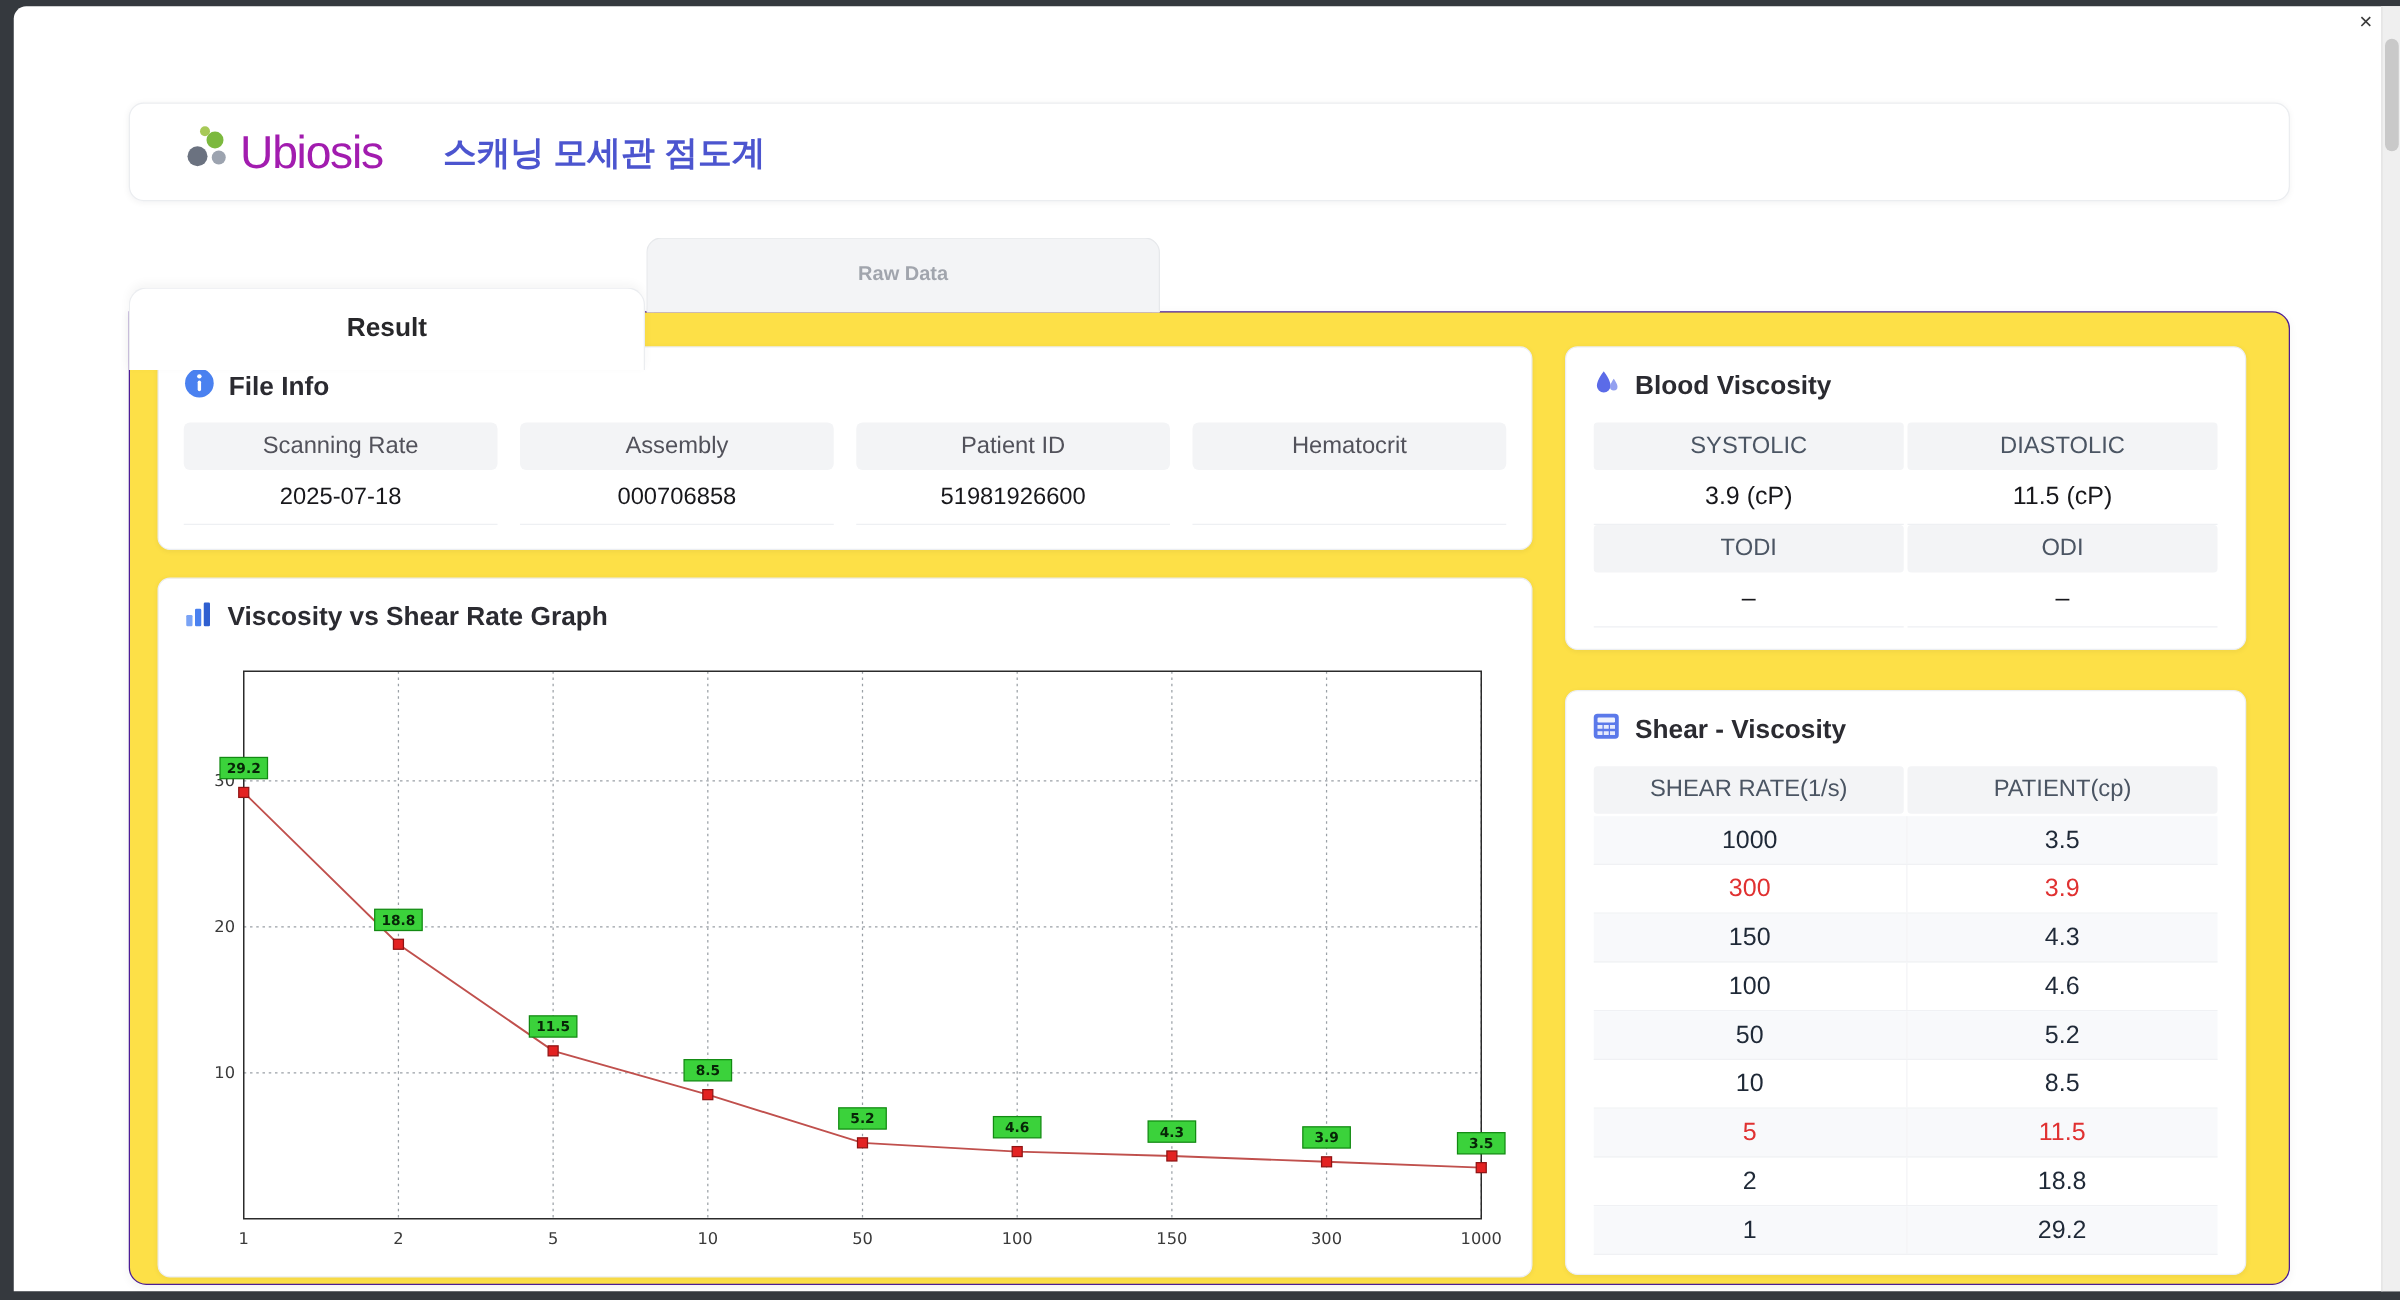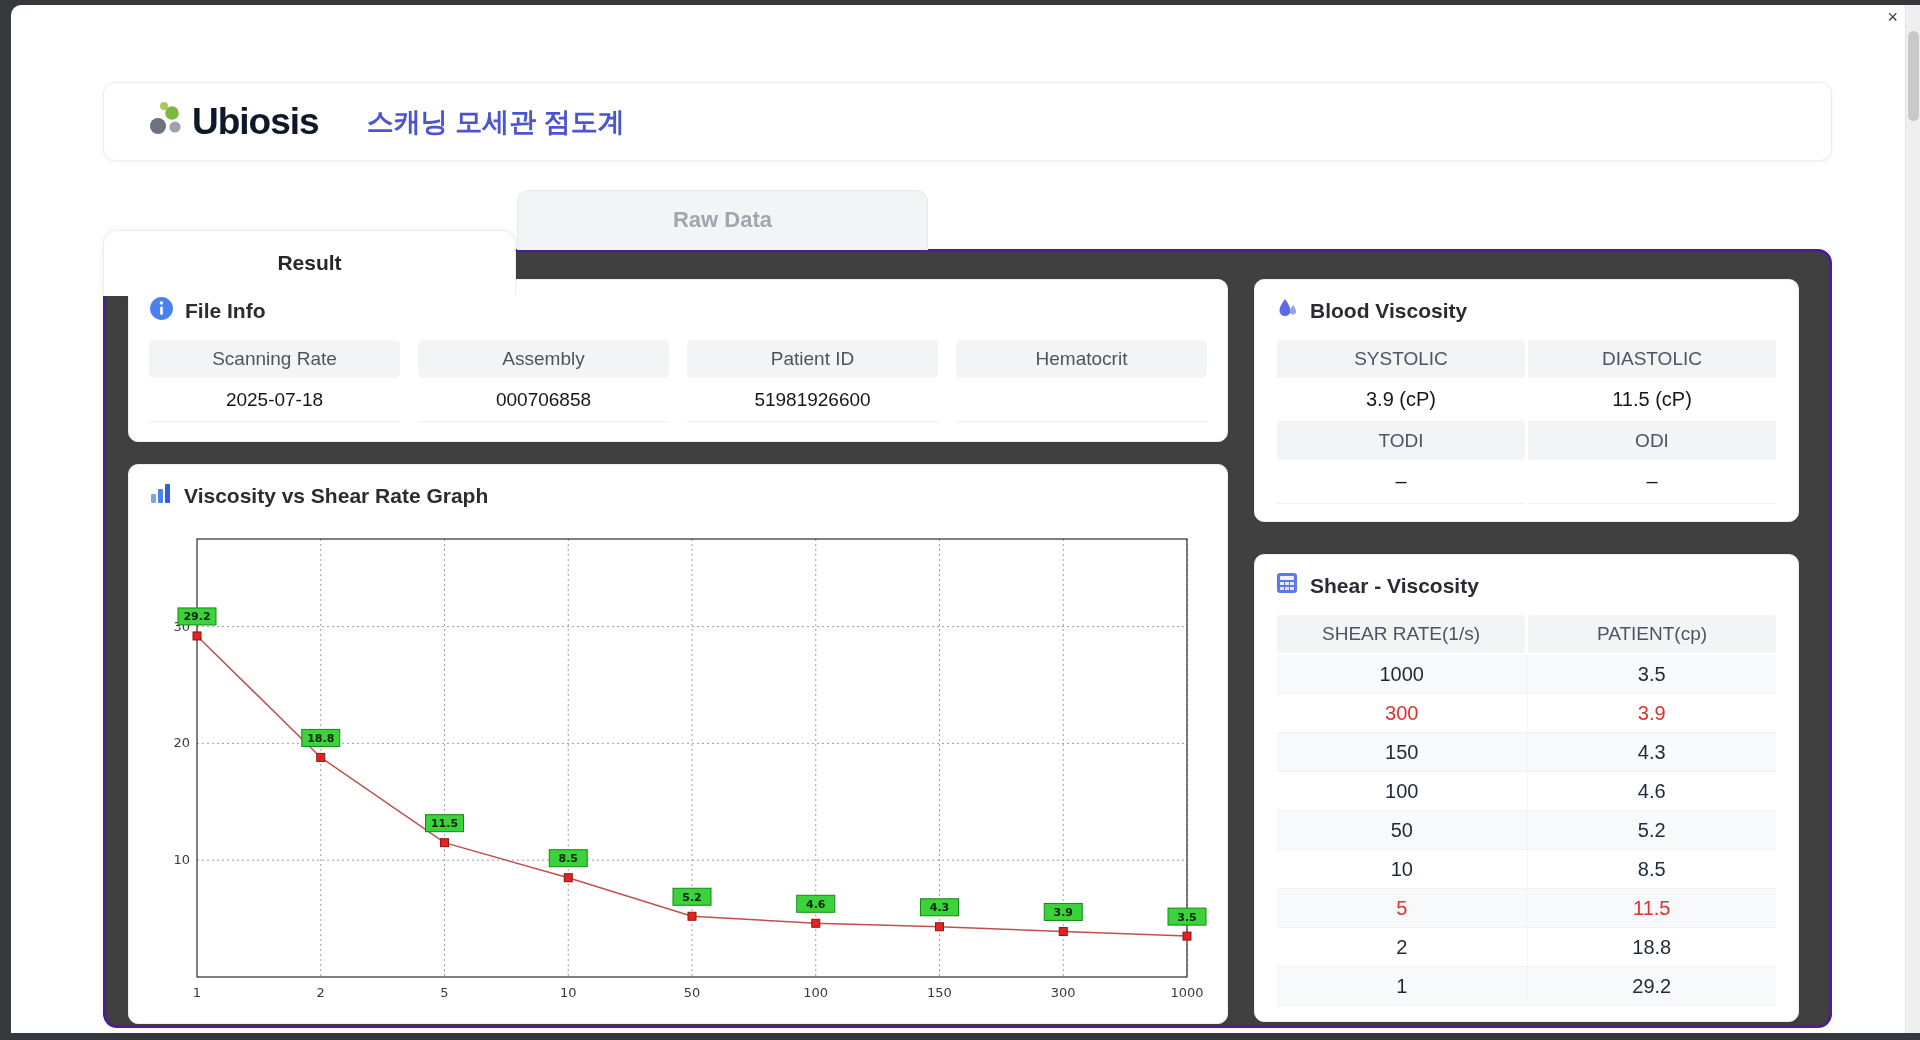--- a/index.html
+++ b/index.html
@@ -16,36 +16,36 @@
                background:#efefef; border-left:1px solid #e2e2e2; z-index:10; }
   .scrollbar .thumb { position:absolute; top:26px; left:2px; width:11px; height:90px;
                background:#c9c9c9; border-radius:6px; }
 
   
   .header-card { position:absolute; left:92px; top:77px; width:1729px; height:79px;
                  background:#fff; border:1px solid #ebedf0; border-radius:12px;
                  box-shadow:0 1px 5px rgba(20,20,40,.05);
                  display:flex; align-items:center; padding-left:42px; gap:48px; }
   .logo { display:flex; align-items:center; gap:6px; }
-  .logo-text { font-size:37px; font-weight:700; color:#0f172a; letter-spacing:-1px; }
+  .logo-text { font-size:37px; font-weight:400; color:#a21caf; letter-spacing:-1px; }
   .app-title { font-size:27px; font-weight:bold; color:#4c55cf; }
 
   
   .tab { position:absolute; text-align:center; cursor:pointer; z-index:5; }
   .tab-result { left:92px; top:181px; width:413px; height:66px; line-height:64px;
                 background:#fff; border:1px solid #ebedf0; border-bottom:none;
                 border-radius:14px 14px 0 0; font-size:21px; font-weight:bold; color:#27272a;
                 box-shadow:0 -3px 8px rgba(0,0,0,.04);margin-top:44px; }
   .tab-raw { left:506px; top:185px; width:411px; height:60px; line-height:58px;
              background:#f3f4f6; border:1px solid #e6e8eb; border-bottom:none;
-             border-radius:12px 12px 0 0; font-size:22px; font-weight:600; color:#a1a5ad; }
+             border-radius:12px 12px 0 0; font-size:16px; font-weight:600; color:#a1a5ad; }
 
   
   .main-card { position:absolute; left:92px; top:244px; width:1729px; height:779px;
-               background:#404040; border:3px solid #4c1d95; border-radius:0 14px 14px 14px;
+               background:#fde047; border:1px solid #4c1d95; border-radius:0 14px 14px 14px;
                box-shadow:0 2px 8px rgba(20,20,40,.05); z-index:2; }
 
   .card { position:absolute; background:#fff; border:1px solid #eceef2; border-radius:10px;
           box-shadow:0 1px 4px rgba(20,20,40,.05); }
   .card-title { position:absolute; left:20px; top:16px; display:flex; align-items:center; gap:11px;
                 font-size:21px; font-weight:bold; color:#2b2b31; }
 
   .file-info-card { left:22px; top:27px; width:1100px; height:163px; }
   .fields { position:absolute; left:20px; top:60px; right:20px; display:flex; gap:18px; }
   .field { flex:1; }

